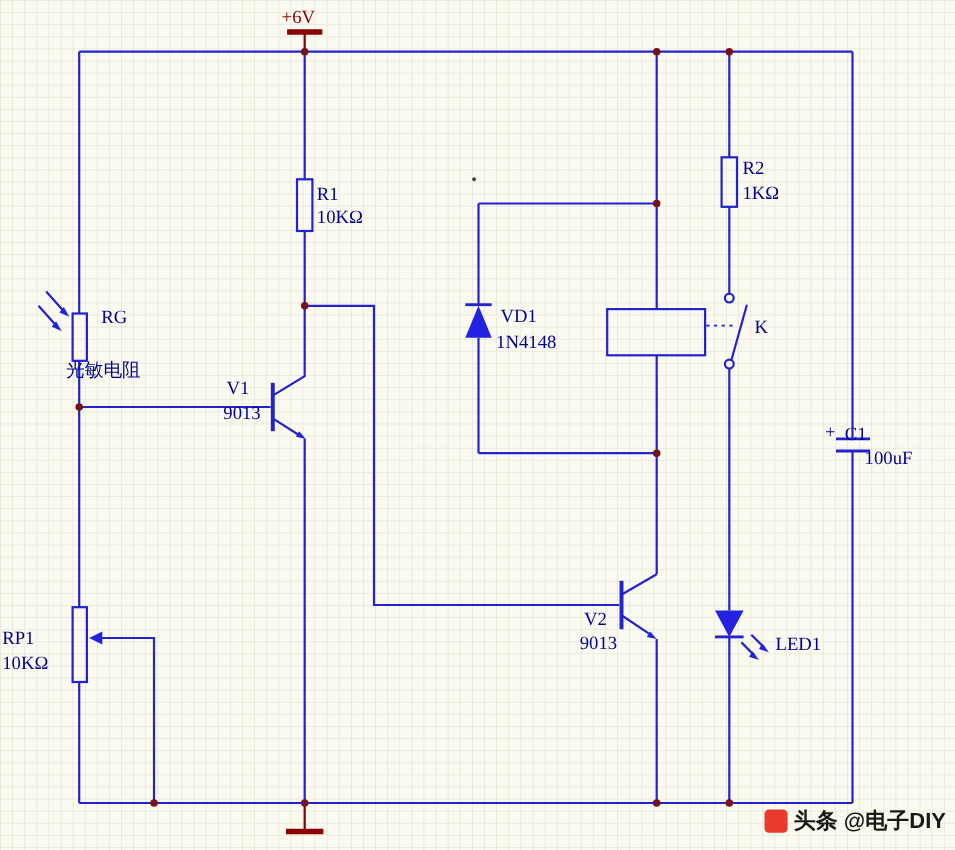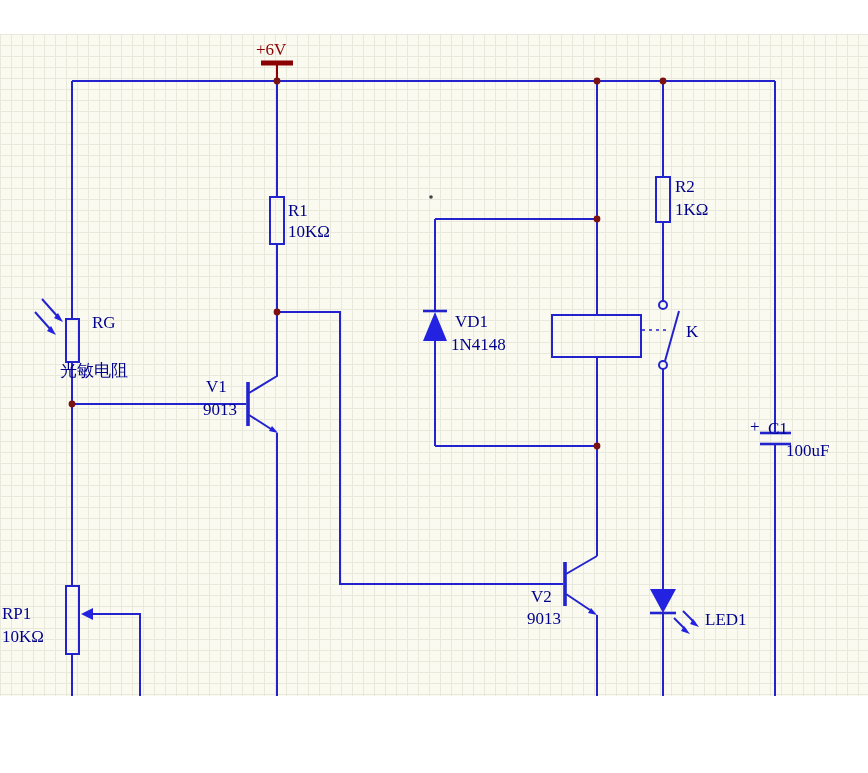--- a/index.html
+++ b/index.html
@@ -1,26 +1,25 @@
 <!DOCTYPE html>
 <html><head>
 <meta charset="utf-8">
 <style>
   html,body{margin:0;padding:0;}
   .canvas{
     position:relative;
-    width:868px;height:662px;
+    width:868px;height:773px;
     background-color:#FAFAF0;
     background-image:
       linear-gradient(#E9E9DB 1px, transparent 1px),
       linear-gradient(90deg, #E9E9DB 1px, transparent 1px);
     background-size:11px 11px;
     overflow:hidden;
     font-family:"Liberation Serif", serif;
-    margin-top:34px;
   }
   svg{position:absolute;left:0;top:0;}
   .w{stroke:#2323CE;stroke-width:2;fill:none;}
   .thick{stroke-width:3.6;}
   .sw25{stroke-width:2.6;}
   .wf{fill:#2222E0;stroke:none;}
   .dot{fill:#7A1212;stroke:none;}
   .pwr-line{stroke:#8B0000;stroke-width:2;fill:none;}
   .pwr-bar{stroke:#8B0000;stroke-width:5;fill:none;}
   .dash{stroke-dasharray:3,4;stroke-width:1.6;}
@@ -173,13 +172,17 @@
       <circle class="dot" cx="597" cy="412" r="3.4"></circle>
       <circle class="dot" cx="140" cy="730" r="3.4"></circle>
       <circle class="dot" cx="277" cy="730" r="3.4"></circle>
       <circle class="dot" cx="597" cy="730" r="3.4"></circle>
       <circle class="dot" cx="663" cy="730" r="3.4"></circle>
       <circle cx="431" cy="163" r="1.8" fill="#444444"></circle>
     </g>
 
   </svg>
 
+  <div class="watermark">
+    <span class="wm-icon"></span>
+    <span class="wm-text">头条 @电子DIY</span>
+  </div>
 </div>
 
 </body></html>

